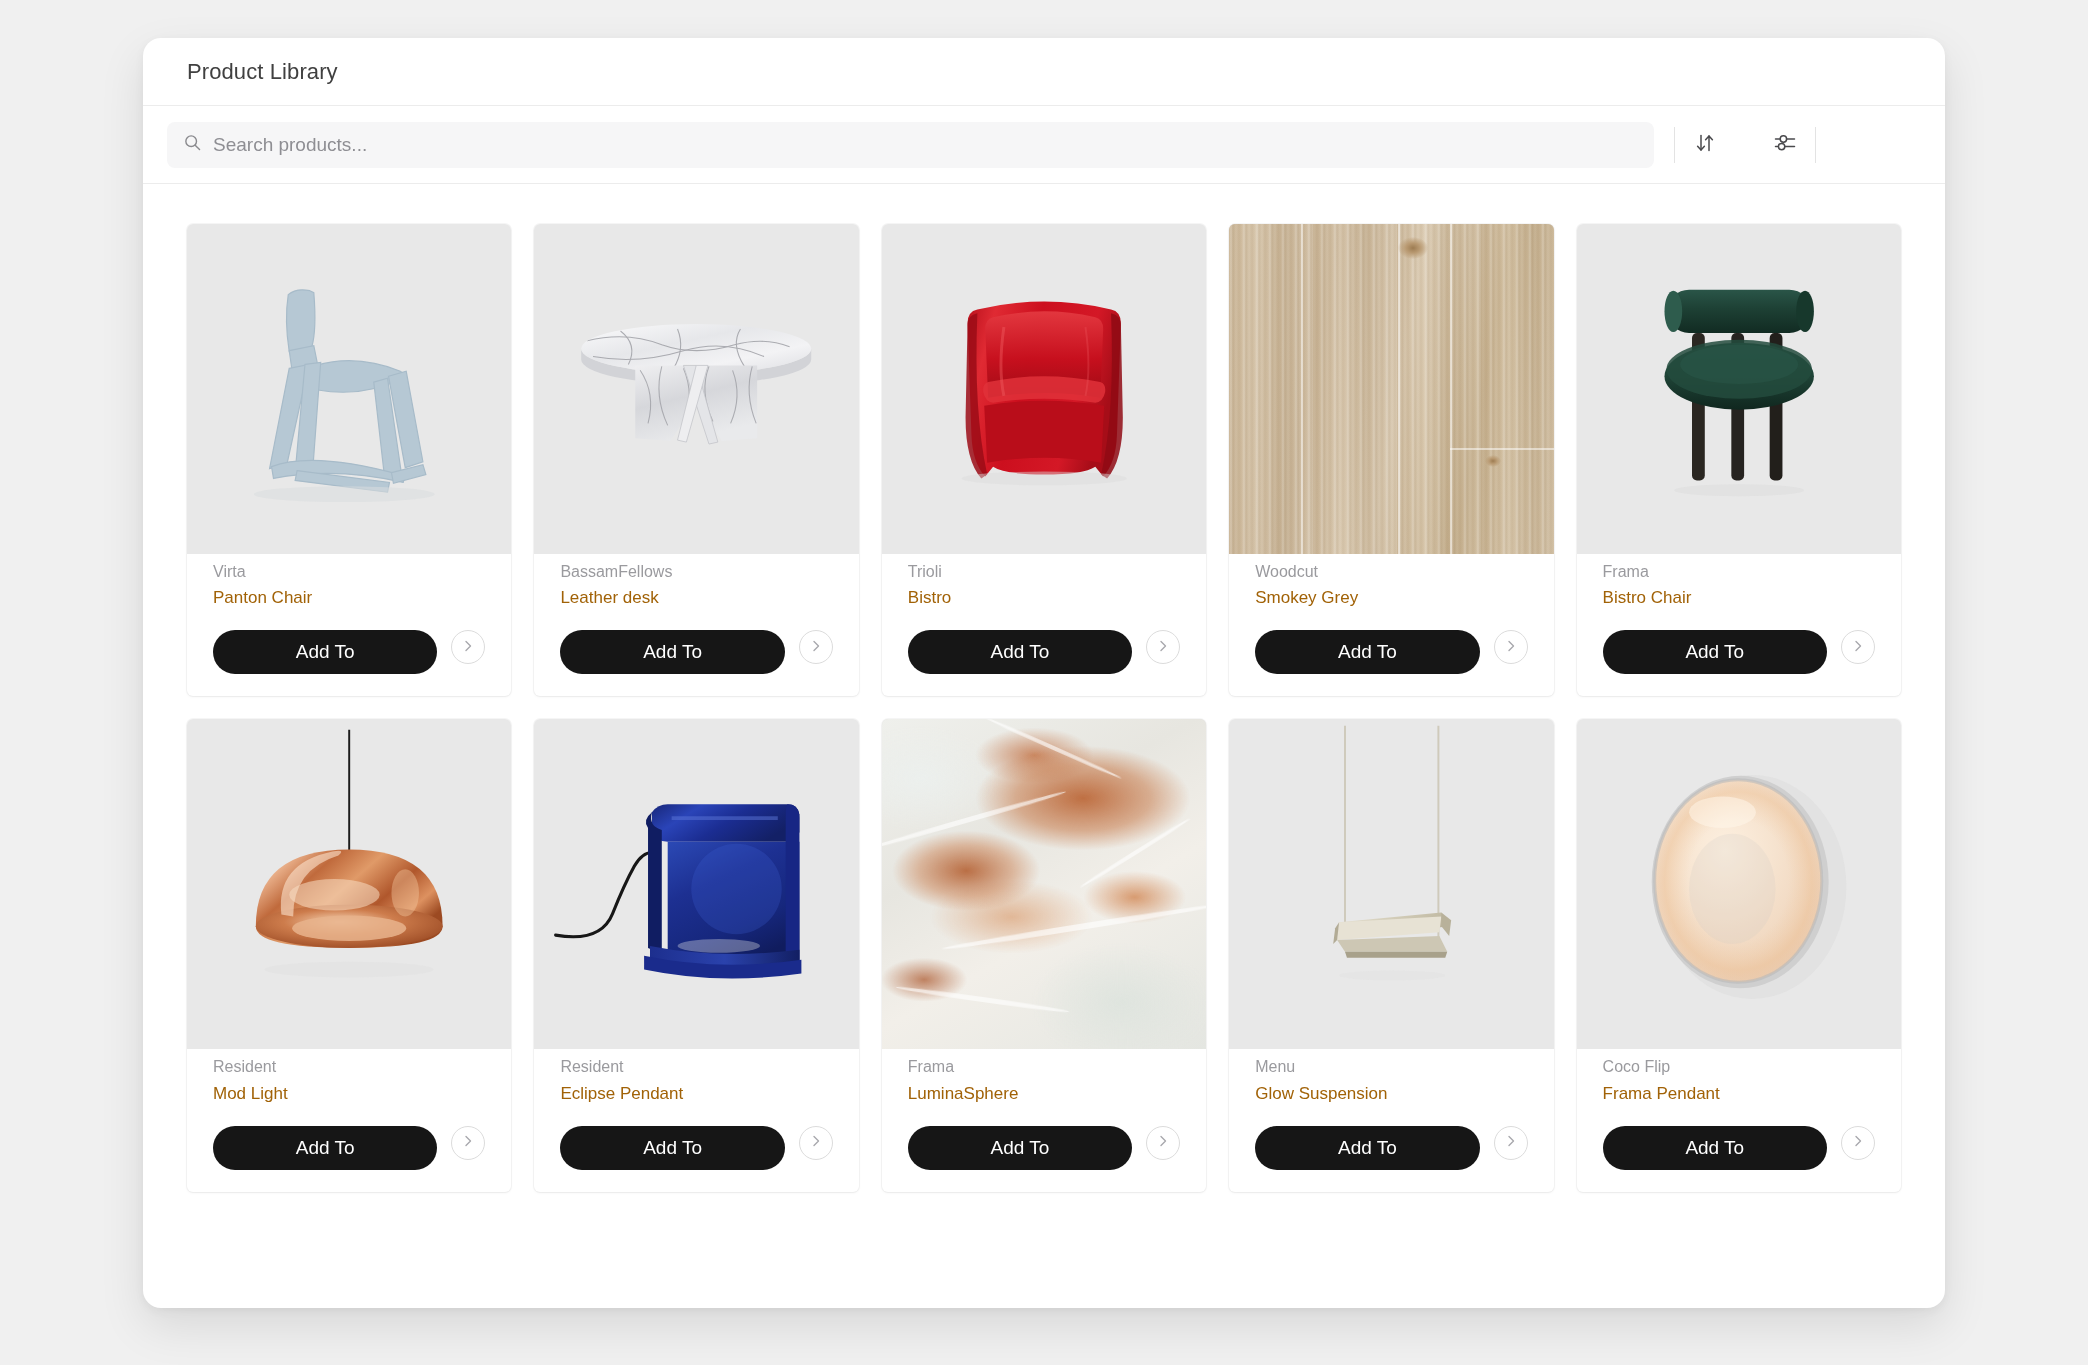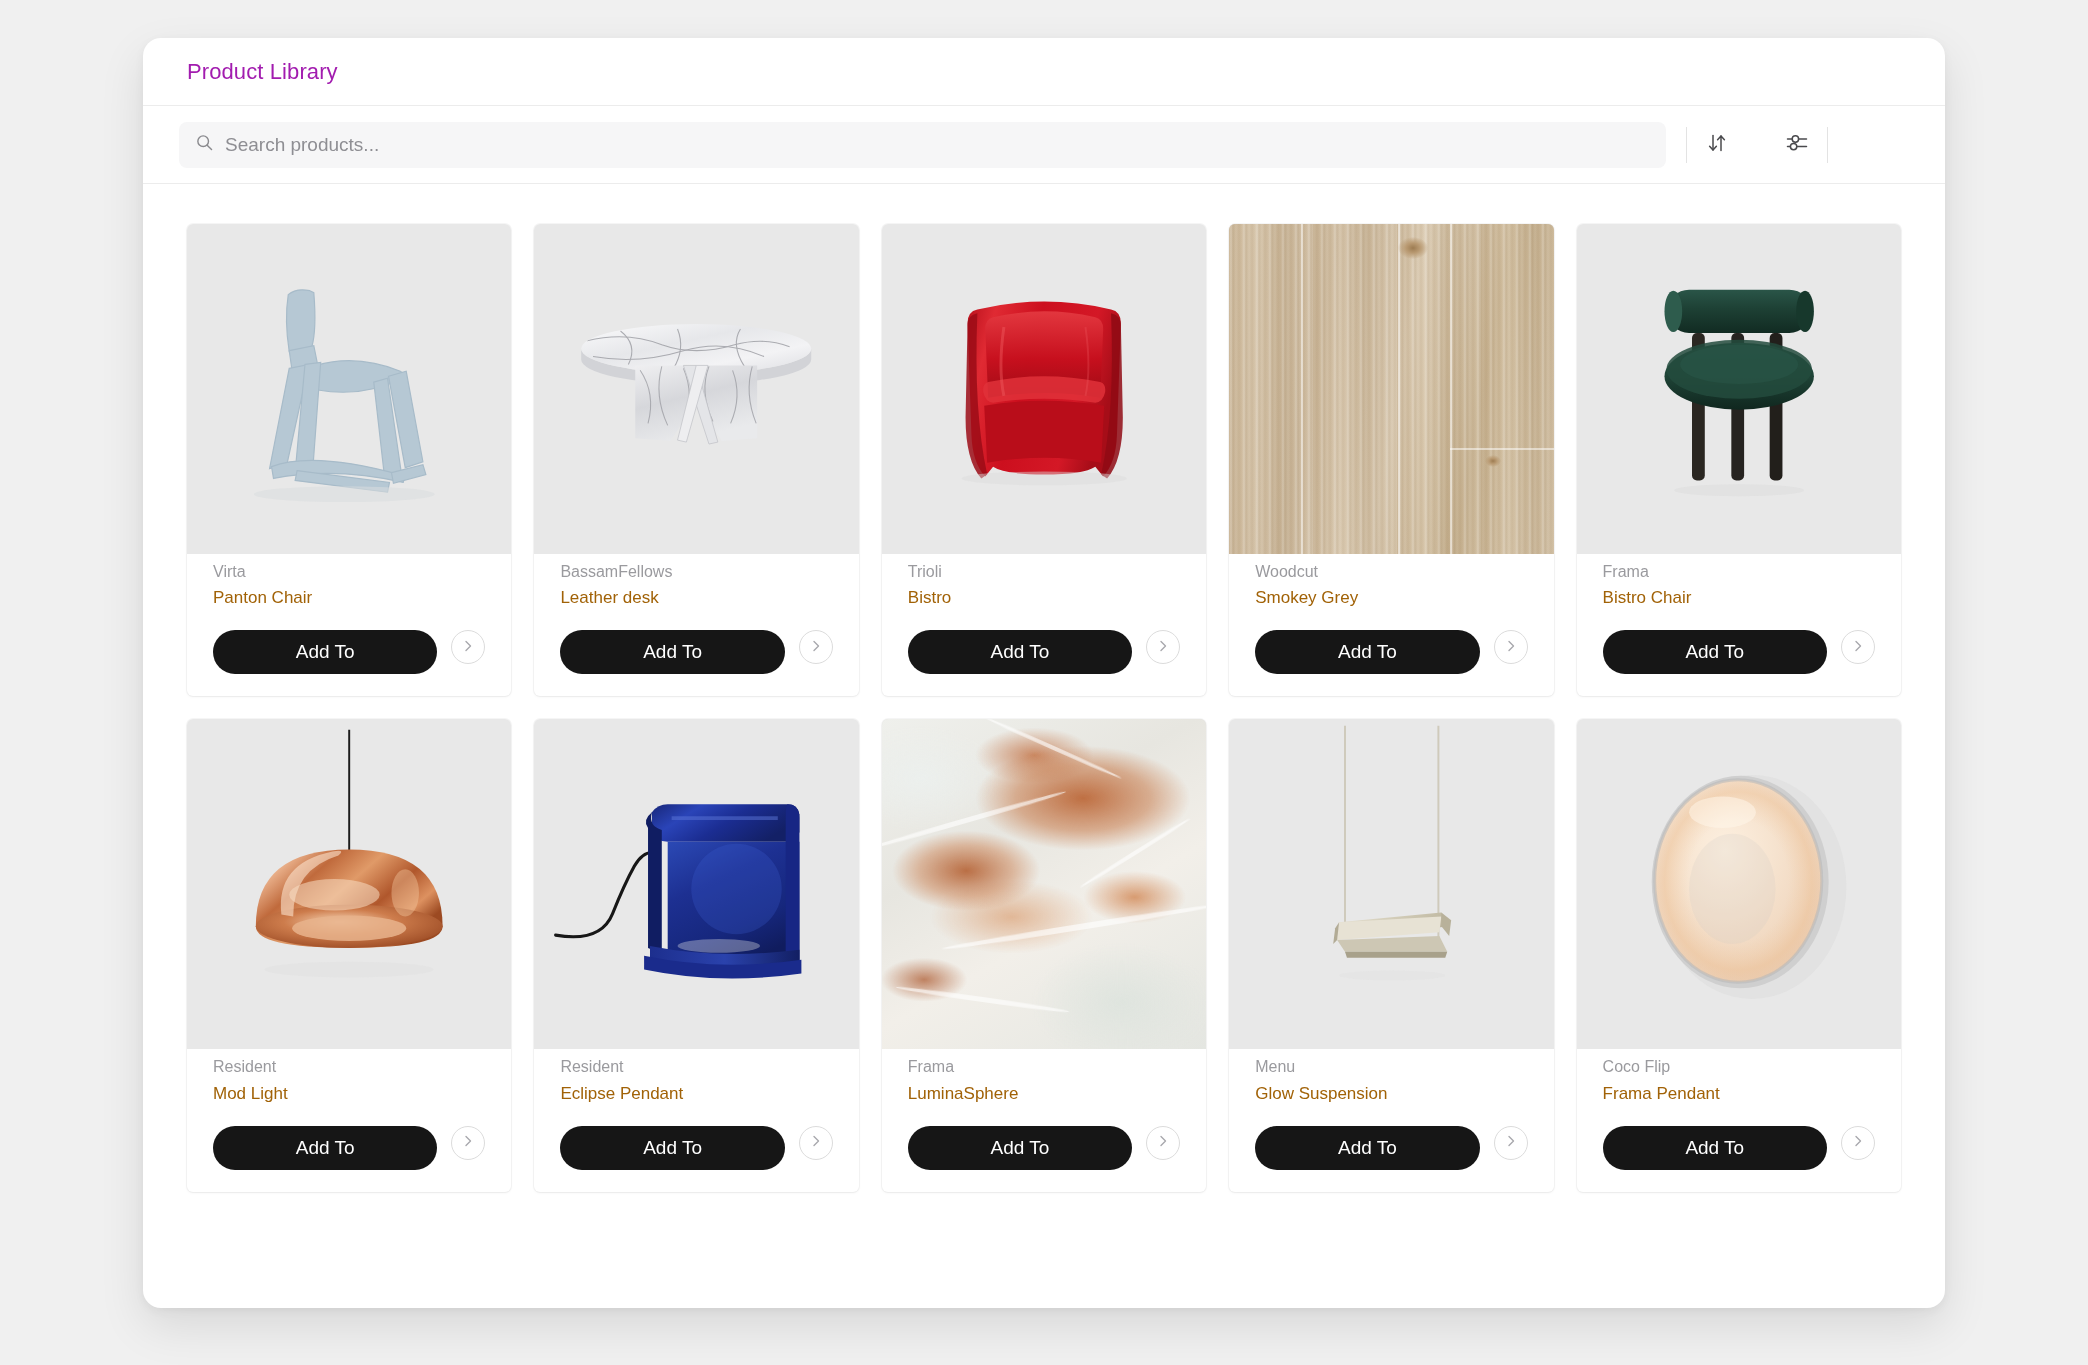--- a/index.html
+++ b/index.html
@@ -31,32 +31,32 @@
   .titlebar {
     height: 68px;
     flex: 0 0 68px;
     border-bottom: 1px solid #ececec;
     display: flex;
     align-items: center;
     padding: 0 44px;
   }
   .title-text {
     font-size: 22px;
-    color: #a21caf;
+    color: #404040;
     letter-spacing: .1px;
   }
 
   
   .toolbar {
     height: 78px;
     flex: 0 0 78px;
     border-bottom: 1px solid #ececec;
     display: flex;
     align-items: center;
-    padding: 0 40px 0 36px;
+    padding: 0 40px 0 24px;
     gap: 20px;
   }
   .search-box {
     flex: 1 1 auto;
     height: 46px;
     background: #f6f6f7;
     border-radius: 8px;
     display: flex;
     align-items: center;
     padding: 0 16px;

